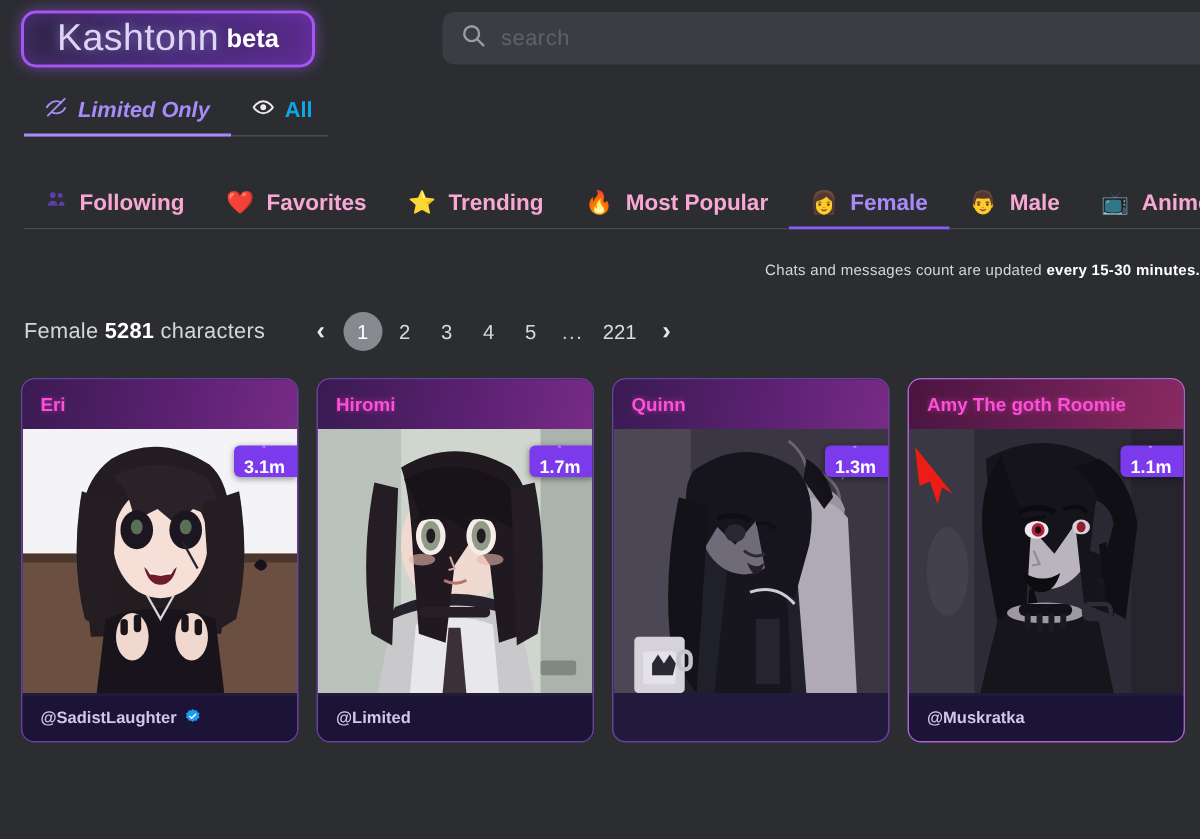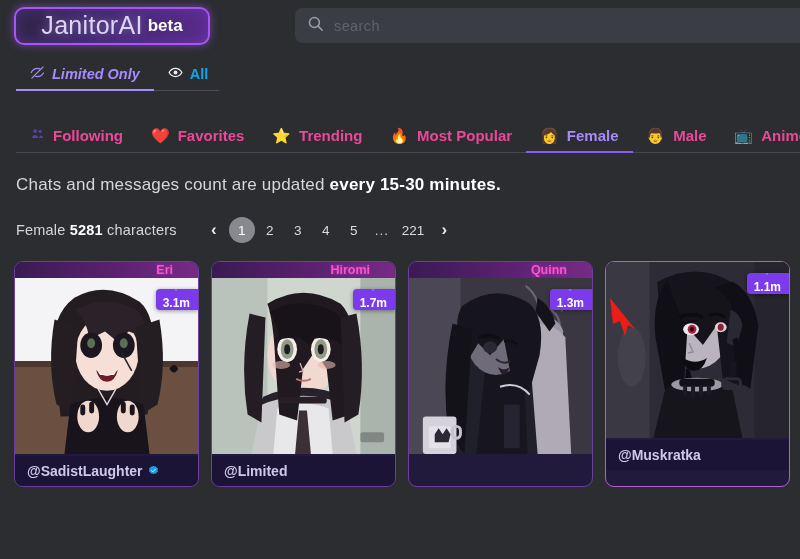--- a/index.html
+++ b/index.html
@@ -126,43 +126,44 @@
     height: 1px;
     background: #45484f;
   }
   .cat-tab {
     display: flex;
     align-items: center;
     gap: 8px;
     padding: 0 14px 9px 14px;
     font-size: 15px;
     font-weight: 700;
-    color: #ec4899;
+    color: #f9a8d4;
     white-space: nowrap;
     cursor: pointer;
     position: relative;
   }
   .cat-tab .emo { font-size: 15px; line-height: 1; }
   .cat-tab.active { color: #a78bfa; }
   .cat-tab.active::after {
     content: "";
     position: absolute;
     left: 0; right: 0; bottom: 0;
     height: 2px;
     background: #8b5cf6;
     z-index: 2;
   }
   .follow-icon { display:block; }
 
   
   .notice {
     padding: 22px 0 0 16px;
-    font-size: 17px;
+    font-size: 10px;
     color: #d4d6da;
     letter-spacing: .2px;
+    text-align: right;
   }
   .notice b { color: #ffffff; font-weight: 700; }
 
   .pagerow {
     display: flex;
     align-items: center;
     padding: 22px 0 0 16px;
     gap: 0;
   }
   .total { font-size: 14.5px; color: #d4d6da; letter-spacing: .2px; }
@@ -192,26 +193,25 @@
     border-radius: 9px;
     overflow: hidden;
     background: #211a3d;
     border: 1px solid #6b3f9e;
     position: relative;
     cursor: pointer;
     flex: 0 0 auto;
   }
   .card.highlight { border: 1px solid #b05fd0; }
   .card-head {
-    height: 16px;
-    display: flex;
-    align-items: center;
-    padding: 0 25px;
+    height: 33px;
+    display: flex;
+    align-items: center;
+    padding: 0 12px;
     background: linear-gradient(100deg, #3a1a52 0%, #5b2171 55%, #772b86 100%);
-    justify-content: flex-end;
   }
   .card.highlight .card-head {
     background: linear-gradient(100deg, #4a1540 0%, #6b1f52 55%, #8a2a63 100%);
   }
   .card-title {
     font-size: 12.5px;
     font-weight: 700;
     color: #ff4fd8;
     white-space: nowrap;
     overflow: hidden;
@@ -243,42 +243,42 @@
   .badge svg { display: block; }
   .card-foot {
     height: 30px;
     display: flex;
     align-items: center;
     gap: 5px;
     padding: 0 12px;
     background: #1b1436;
   }
   .handle {
-    font-size: 14px;
+    font-size: 11px;
     font-weight: 700;
     color: #cfc8ea;
   }
   .verified { display: block; flex: 0 0 auto; }
 
   
   .annot {
     position: absolute;
     left: 604px;
     top: 296px;
     pointer-events: none;
     z-index: 50;
   }
 </style>
 </head>
 <body>
 
 <div class="topbar">
 
   <div class="logo">
-    <span class="logo-main">JanitorAI</span>
+    <span class="logo-main">Kashtonn</span>
     <span class="logo-beta">beta</span>
   </div>
 
   <div class="searchwrap">
     <span class="search-icon">
       <svg width="17" height="17" viewBox="0 0 24 24" fill="none" stroke="#9a9da3" stroke-width="2.2" stroke-linecap="round">
         <circle cx="10.5" cy="10.5" r="7"></circle>
         <line x1="16" y1="16" x2="21.5" y2="21.5"></line>
       </svg>
     </span>
@@ -512,20 +512,23 @@
         <svg width="12" height="12" viewBox="0 0 24 24" fill="none" stroke="#ffffff" stroke-width="2.2" stroke-linejoin="round">
           <path d="M3 4h11v9H7l-4 4z"></path>
           <path d="M9 8h12v9h-4l-3 3v-3"></path>
         </svg>
         <span>1.3m</span>
       </div>
     </div>
   </div>
 
   <div class="card highlight">
+    <div class="card-head">
+      <span class="card-title">Amy The goth Roomie</span>
+    </div>
     <div class="card-img">
       <svg class="art" viewBox="0 0 185 178" preserveAspectRatio="xMidYMid slice">
         <rect width="185" height="178" fill="#2d2c36"></rect>
         <rect x="0" y="0" width="44" height="178" fill="#3a3943"></rect>
         <rect x="150" y="0" width="35" height="178" fill="#26252e"></rect>
         <ellipse cx="26" cy="96" rx="14" ry="30" fill="#4a4954" opacity=".6"></ellipse>
         <ellipse cx="92" cy="68" rx="33" ry="40" fill="#b9b4bd"></ellipse>
         <path d="M52 20 q40 -22 78 2 q18 18 14 56 l-6 48 -20 -8 -6 -54 -14 20 -16 -18 -14 20 -10 -22 q-6 -26 -6 -44z" fill="#15141a"></path>
         <path d="M62 18 q-16 22 -12 58 l10 56 18 6 4 -66 -10 -26z" fill="#100f15"></path>
         <path d="M110 26 q20 12 22 40 l-4 52 18 10 8 -64 q-6 -34 -26 -44z" fill="#110f16"></path>

